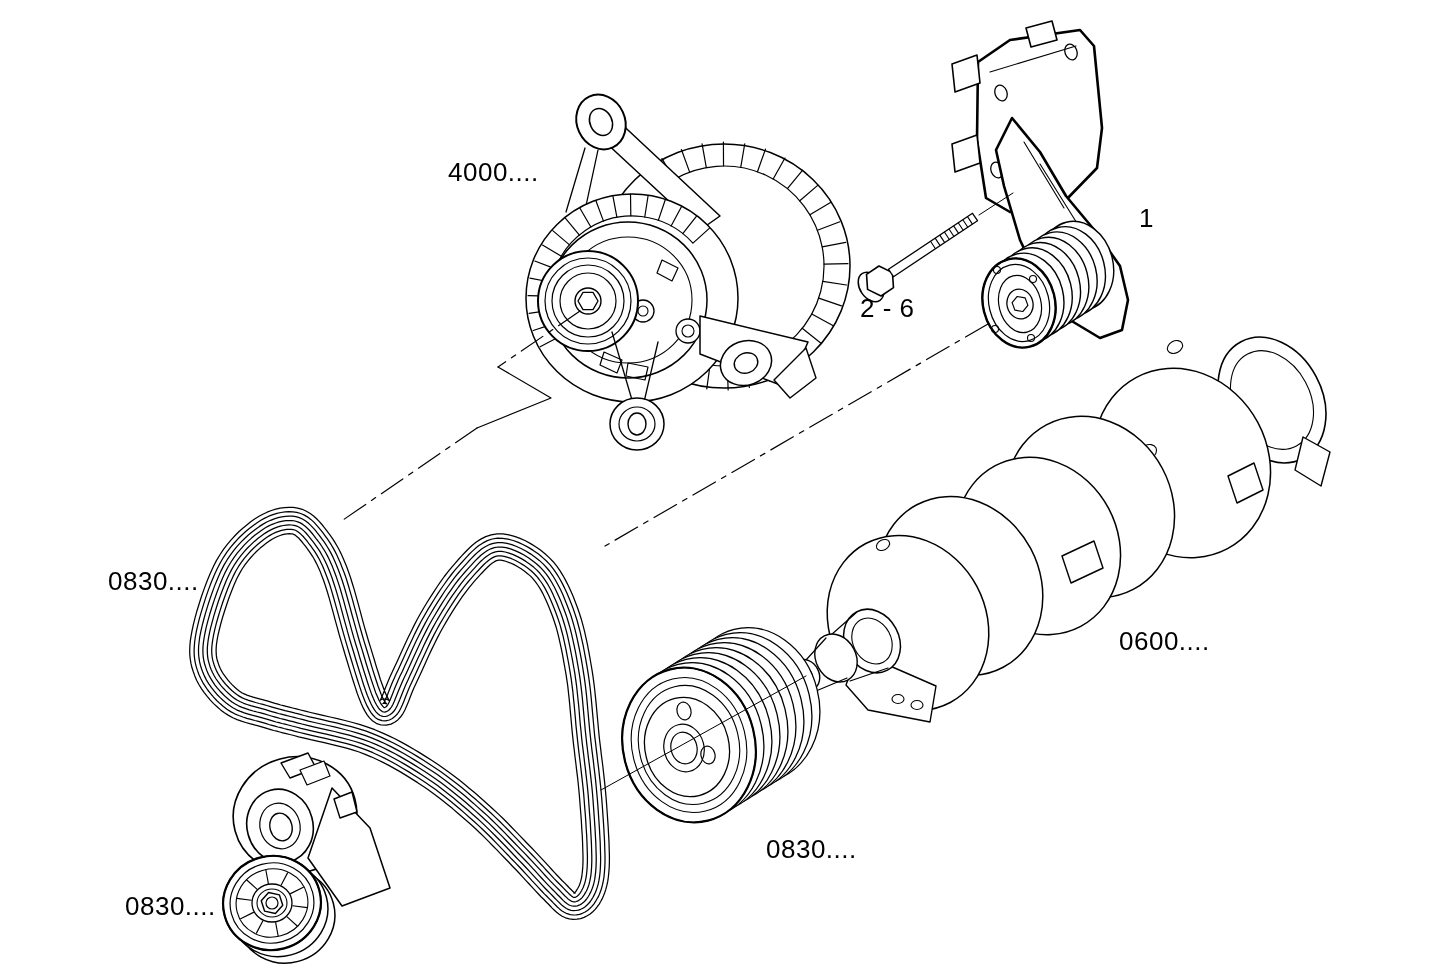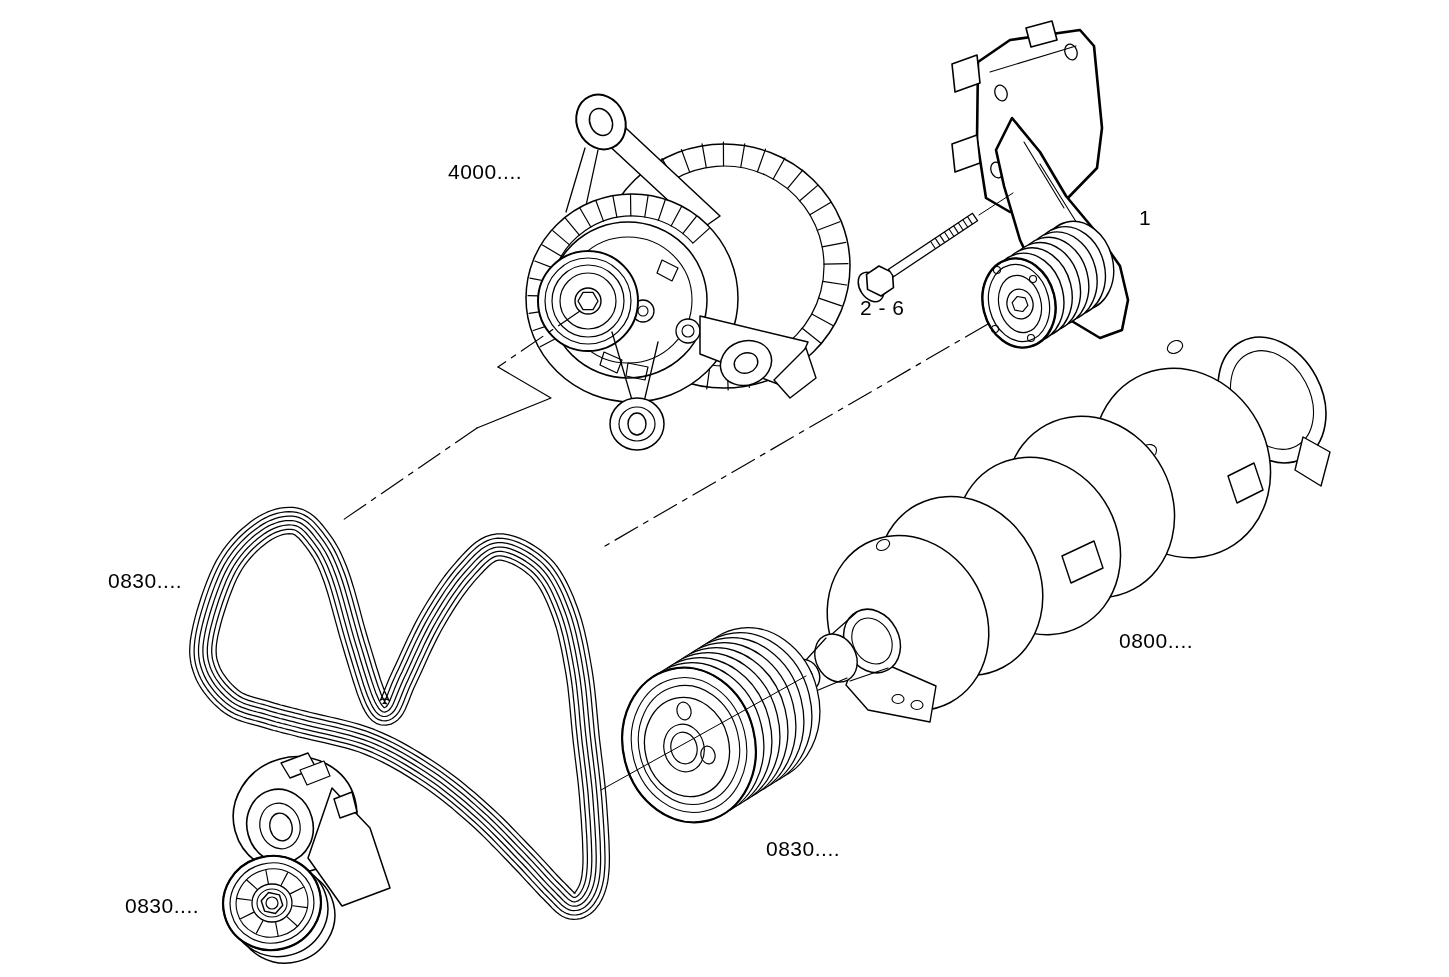--- a/index.html
+++ b/index.html
@@ -1,19 +1,19 @@
 <!DOCTYPE html>
 <html><head>
 <meta charset="utf-8">
 <style>
   html,body{margin:0;padding:0;background:#e8e8e8;}
   .stage{position:relative;width:1449px;height:977px;background:#ffffff;overflow:hidden;
          font-family:"Liberation Sans",sans-serif;}
   .stage svg{position:absolute;left:0;top:0;}
-  .lbl{position:absolute;font-size:21px;line-height:22px;color:#000;white-space:pre;
+  .lbl{position:absolute;font-size:26px;line-height:22px;color:#000;white-space:pre;
        font-family:"Liberation Sans",sans-serif;letter-spacing:0.5px;}
 </style>
 </head>
 <body>
 
 <div class="stage">
   <svg id="fig" width="1449" height="977" viewBox="0 0 1449 977">
     <g id="g-crank">
         <ellipse cx="1272" cy="400" rx="50" ry="66" fill="#ffffff" stroke="#000000" stroke-width="1.6" transform="rotate(-28 1272 400)"></ellipse>
         <ellipse cx="1272" cy="400" rx="38" ry="52" fill="none" stroke="#000000" stroke-width="1.1" transform="rotate(-28 1272 400)"></ellipse>
@@ -228,16 +228,16 @@
         <path d="M477,428L343,520" fill="none" stroke="#000000" stroke-width="1.2" stroke-linejoin="round" stroke-linecap="round" stroke-dasharray="26 7 5 7"></path>
         <path d="M988,324L605,546" fill="none" stroke="#000000" stroke-width="1.2" stroke-linejoin="round" stroke-linecap="round" stroke-dasharray="26 7 5 7"></path>
         <line x1="601" y1="790" x2="806" y2="676" stroke="#000000" stroke-width="1" stroke-linecap="round"></line>
       </g>
   </svg>
 
   <div class="lbl" style="left:448px;top:161px">4000....</div>
   <div class="lbl" style="left:1139px;top:207px">1</div>
   <div class="lbl" style="left:860px;top:297px">2 - 6</div>
   <div class="lbl" style="left:108px;top:570px">0830....</div>
-  <div class="lbl" style="left:1119px;top:630px">0800....</div>
+  <div class="lbl" style="left:1119px;top:630px">0600....</div>
   <div class="lbl" style="left:766px;top:838px">0830....</div>
   <div class="lbl" style="left:125px;top:895px">0830....</div>
 </div>
 
 </body></html>

